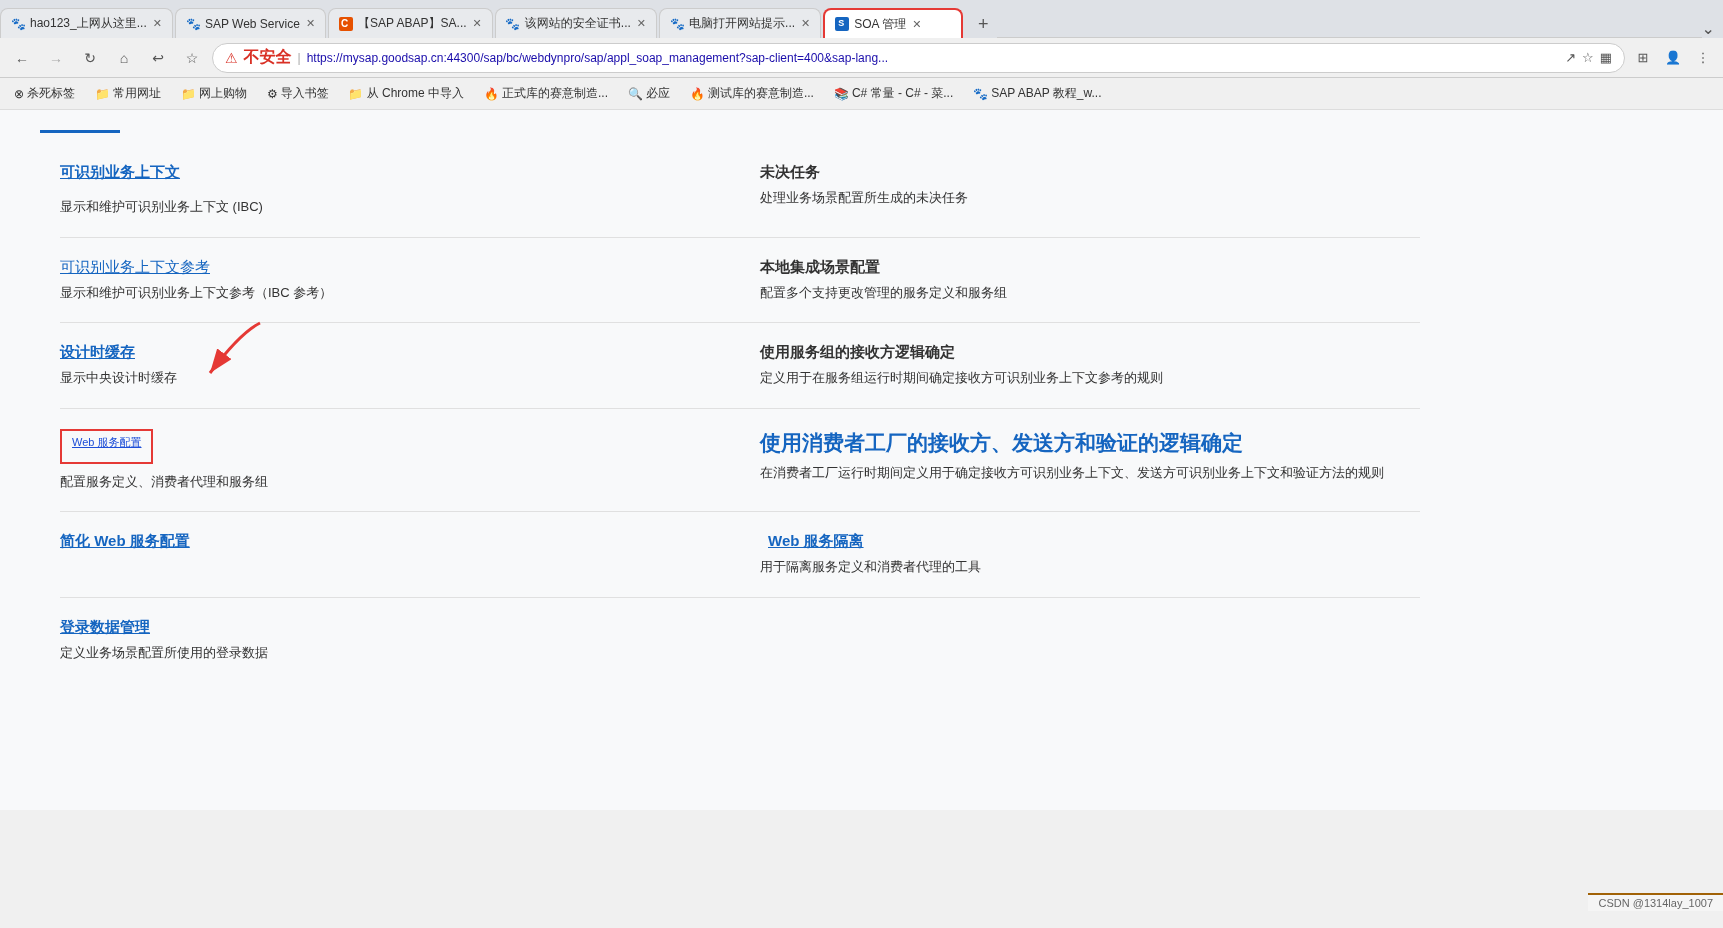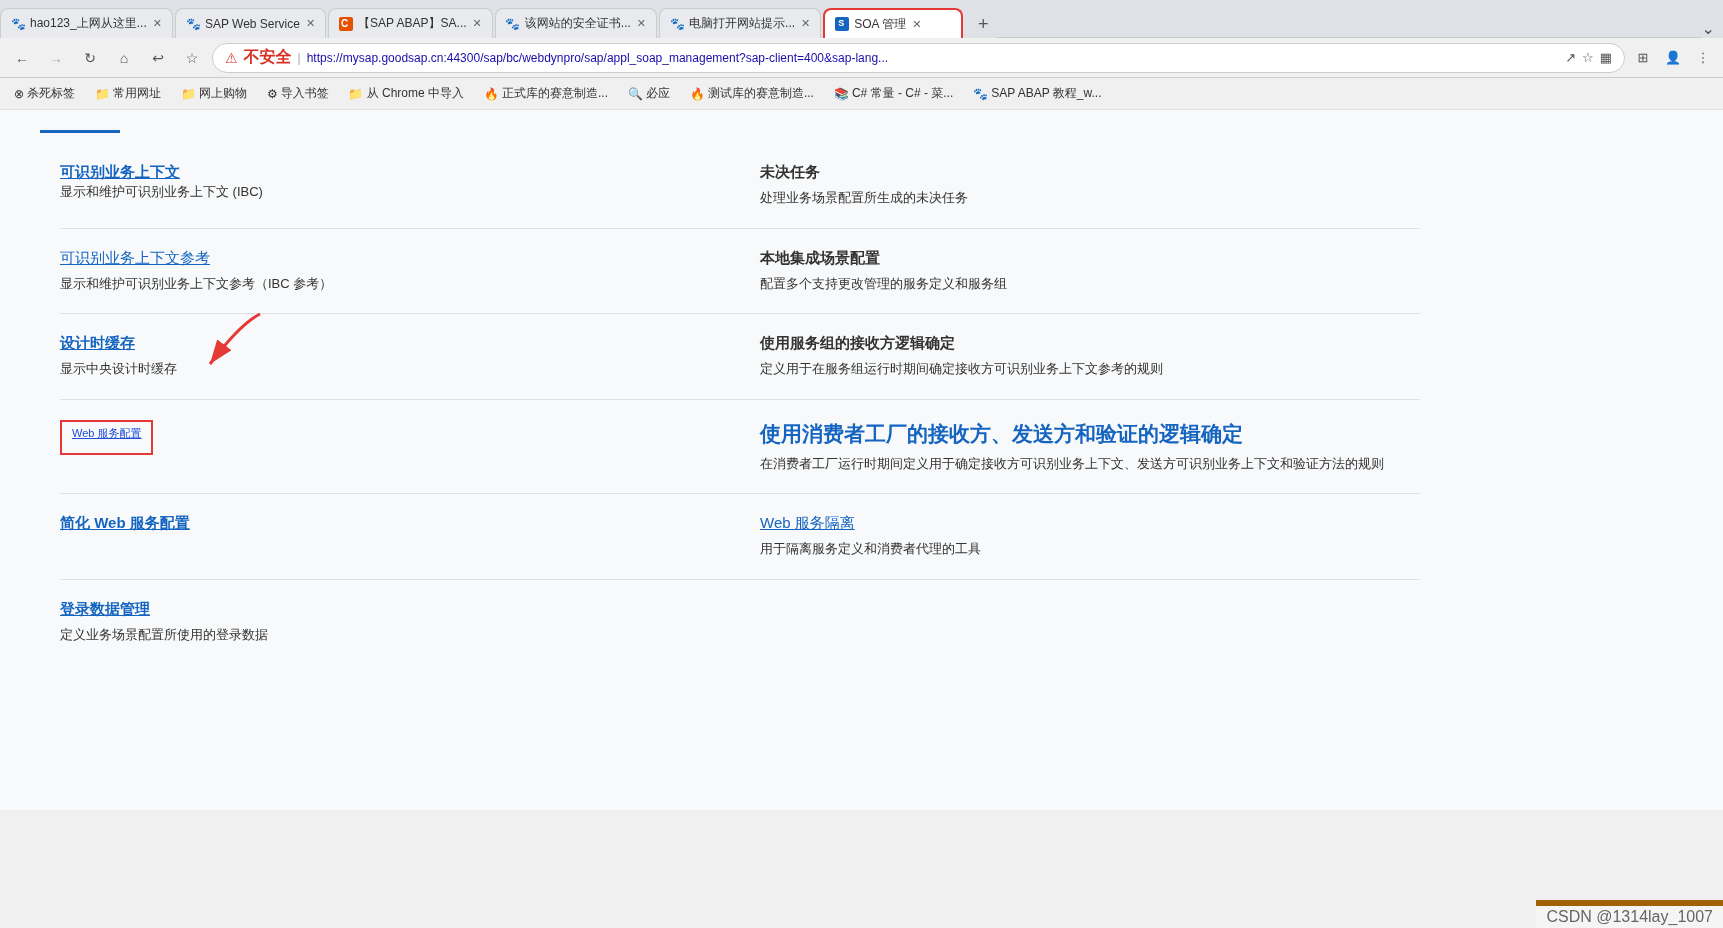--- a/index.html
+++ b/index.html
@@ -36,21 +36,21 @@
     .item-title.no-link { text-decoration: none; }
     .item-desc { font-size: 13px; color: #333; line-height: 1.5; }
     .item-title.bold { font-weight: bold; }
 
     
     .favicon-green { color: #4caf50; }
     .favicon-blue { color: #1565c0; }
     .favicon-orange { color: #e65100; }
 
     
-    .status-bar { position: fixed; bottom: 0; right: 0; background: #f5f5f5; border-top: 6px solid #a16207; padding: 2px 10px; font-size: 16px; color: #666; }
+    .status-bar { position: fixed; bottom: 17px; right: 0; background: #f5f5f5; border-top: 2px solid #a16207; padding: 2px 10px; font-size: 11px; color: #666; }
 
     .section-divider { border: none; border-top: 1px solid #e0e0e0; margin: 0 20px; }
 
     .tab-bar-end { flex: 1; background: #dee1e6; height: 30px; border-bottom: 1px solid #ccc; }
   </style>
 </head>
 <body>
 
 <div class="browser-chrome">
 
@@ -159,21 +159,21 @@
 
 <div class="page-content">
 
   <div style="height:3px;background:#1565c0;width:80px;margin-bottom:0;"></div>
 
   <div style="height:10px;"></div>
 
   <div style="display:grid;grid-template-columns:1fr 1fr;max-width:1400px;">
 
     <div class="content-item">
-      <div class="item-title link bold" style="color:#1565c0;font-size:15px;font-weight:bold;margin-bottom:0;cursor:pointer;">可识别业务上下文</div>
+      <div class="item-title link bold" style="color:#1565c0;font-size:15px;font-weight:bold;margin-bottom:15px;cursor:pointer;">可识别业务上下文</div>
       <div class="item-desc">显示和维护可识别业务上下文 (IBC)</div>
     </div>
     <div class="content-item">
       <div class="item-title no-link bold" style="color:#333;font-size:15px;font-weight:bold;margin-bottom:6px;">未决任务</div>
       <div class="item-desc">处理业务场景配置所生成的未决任务</div>
     </div>
 
     <hr class="section-divider" style="grid-column:1/-1;">
 
     <div class="content-item">
@@ -204,33 +204,34 @@
       <div class="item-title no-link bold" style="color:#333;font-size:15px;font-weight:bold;margin-bottom:6px;">使用服务组的接收方逻辑确定</div>
       <div class="item-desc">定义用于在服务组运行时期间确定接收方可识别业务上下文参考的规则</div>
     </div>
 
     <hr class="section-divider" style="grid-column:1/-1;">
 
     <div class="content-item">
       <div style="border:2px solid #e53935;display:inline-block;padding:4px 10px;">
         <div class="item-title link bold" style="color:#1d4ed8;font-size:11px;font-weight:normal;cursor:pointer;">Web 服务配置</div>
       </div>
+      <div class="item-desc" style="margin-top:8px;">配置服务定义、消费者代理和服务组</div>
     </div>
     <div class="content-item">
       <div class="item-title no-link bold" style="color:#1565c0;font-size:21px;font-weight:bold;margin-bottom:6px;">使用消费者工厂的接收方、发送方和验证的逻辑确定</div>
       <div class="item-desc">在消费者工厂运行时期间定义用于确定接收方可识别业务上下文、发送方可识别业务上下文和验证方法的规则</div>
     </div>
 
     <hr class="section-divider" style="grid-column:1/-1;">
 
     <div class="content-item">
       <div class="item-title link bold" style="color:#1565c0;font-size:15px;font-weight:bold;margin-bottom:6px;cursor:pointer;">简化 Web 服务配置</div>
     </div>
     <div class="content-item">
-      <div class="item-title link bold" style="color:#1565c0;font-size:15px;font-weight:normal;margin-bottom:6px;cursor:pointer;">Web 服务隔离</div>
+      <div class="item-title link bold" style="color:#1565c0;font-size:15px;font-weight:bold;margin-bottom:6px;cursor:pointer;margin-left:8px;">Web 服务隔离</div>
       <div class="item-desc">用于隔离服务定义和消费者代理的工具</div>
     </div>
 
     <hr class="section-divider" style="grid-column:1/-1;">
 
     <div class="content-item">
       <div class="item-title link bold" style="color:#1565c0;font-size:15px;font-weight:bold;margin-bottom:6px;cursor:pointer;">登录数据管理</div>
       <div class="item-desc">定义业务场景配置所使用的登录数据</div>
     </div>
     <div class="content-item"></div>

